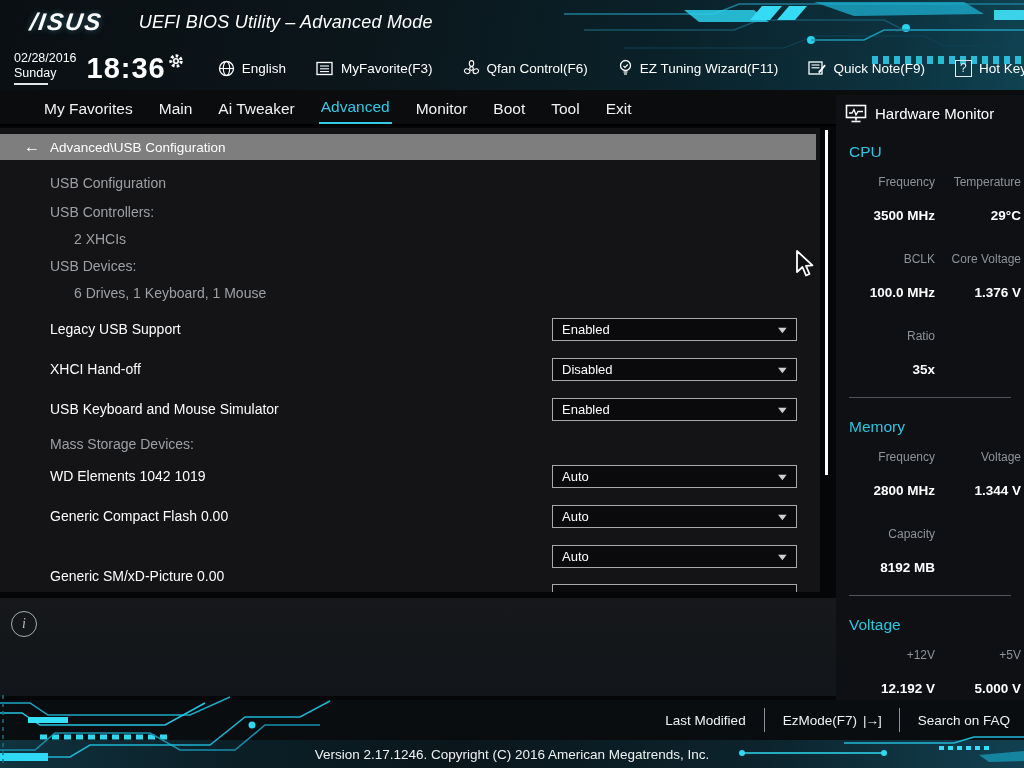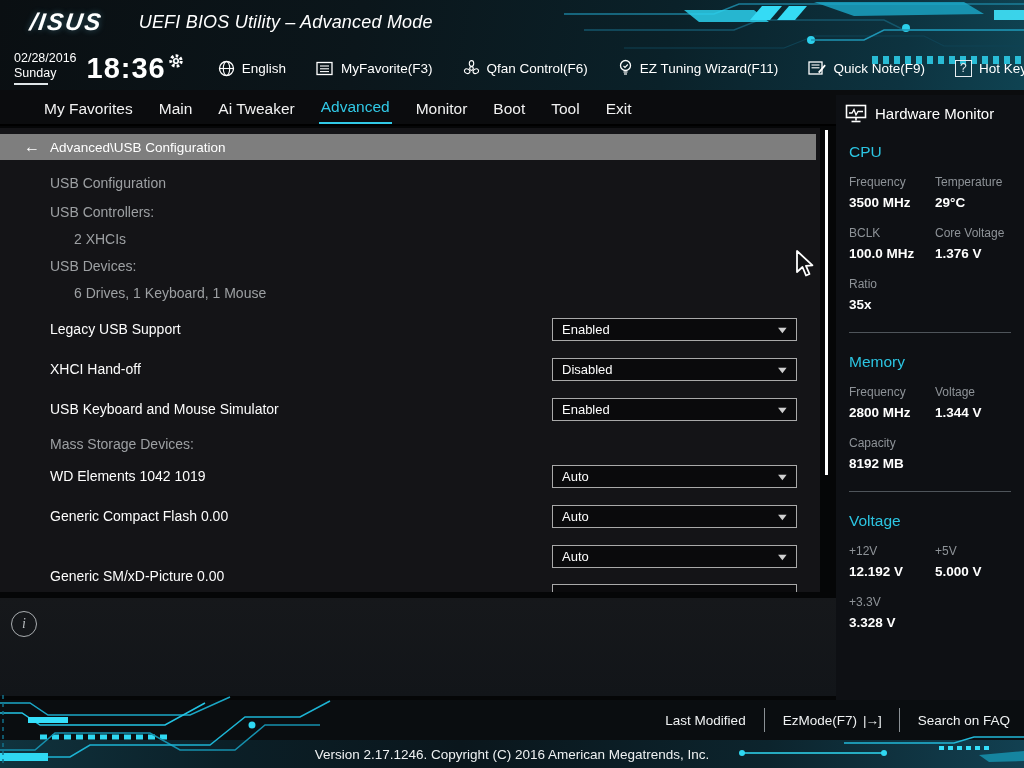--- a/index.html
+++ b/index.html
@@ -51,21 +51,21 @@
   .dd-arrow { color:#cfcfcf; font-size:9px; transform:scaleX(1.6); }
   .dd-partial { position:absolute; left:552px; top:456px; width:245px; height:8px;
     border:1px solid #a9a9a9; border-bottom:none; background:#0a0a0c; }
   .scrollbar { position:absolute; left:825px; top:130px; width:3px; height:345px; background:#fff; }
 
   
   aside { position:absolute; left:836px; top:95px; width:188px; height:605px; background:#0e1014;
     color:#fff; }
   .hw-head { display:flex; align-items:center; gap:8px; margin:9px 0 0 9px; font-size:15px; color:#fff; }
   .hw-section-title { color:#2cc5e2; font-size:15.5px; margin:20px 0 0 13px; }
-  .hw-grid { display:grid; grid-template-columns: 86px 86px; margin:14px 0 0 13px; row-gap:2px; }
+  .hw-grid { display:grid; grid-template-columns: 86px 86px; margin:14px 0 0 13px; row-gap:15px;text-align:right; }
   .hw-label { color:#8e9398; font-size:12px; }
   .hw-value { color:#fff; font-size:13.5px; font-weight:600; padding:4px 0 14px 0; }
   .hw-div { width:162px; height:1px; background:#4e545a; margin:6px 0 0 13px; }
 
   
   .info-panel { position:absolute; left:0; top:598px; width:836px; height:98px;
     background:linear-gradient(180deg,#16181b,#121519); }
   .info-icon { position:absolute; left:11px; top:13px; width:26px; height:26px; border-radius:50%;
     border:1.5px solid #a9adb0; color:#b7bbbe; display:flex; align-items:center; justify-content:center;
     font-size:14px; font-style:italic; font-family:"Liberation Serif", serif; }

